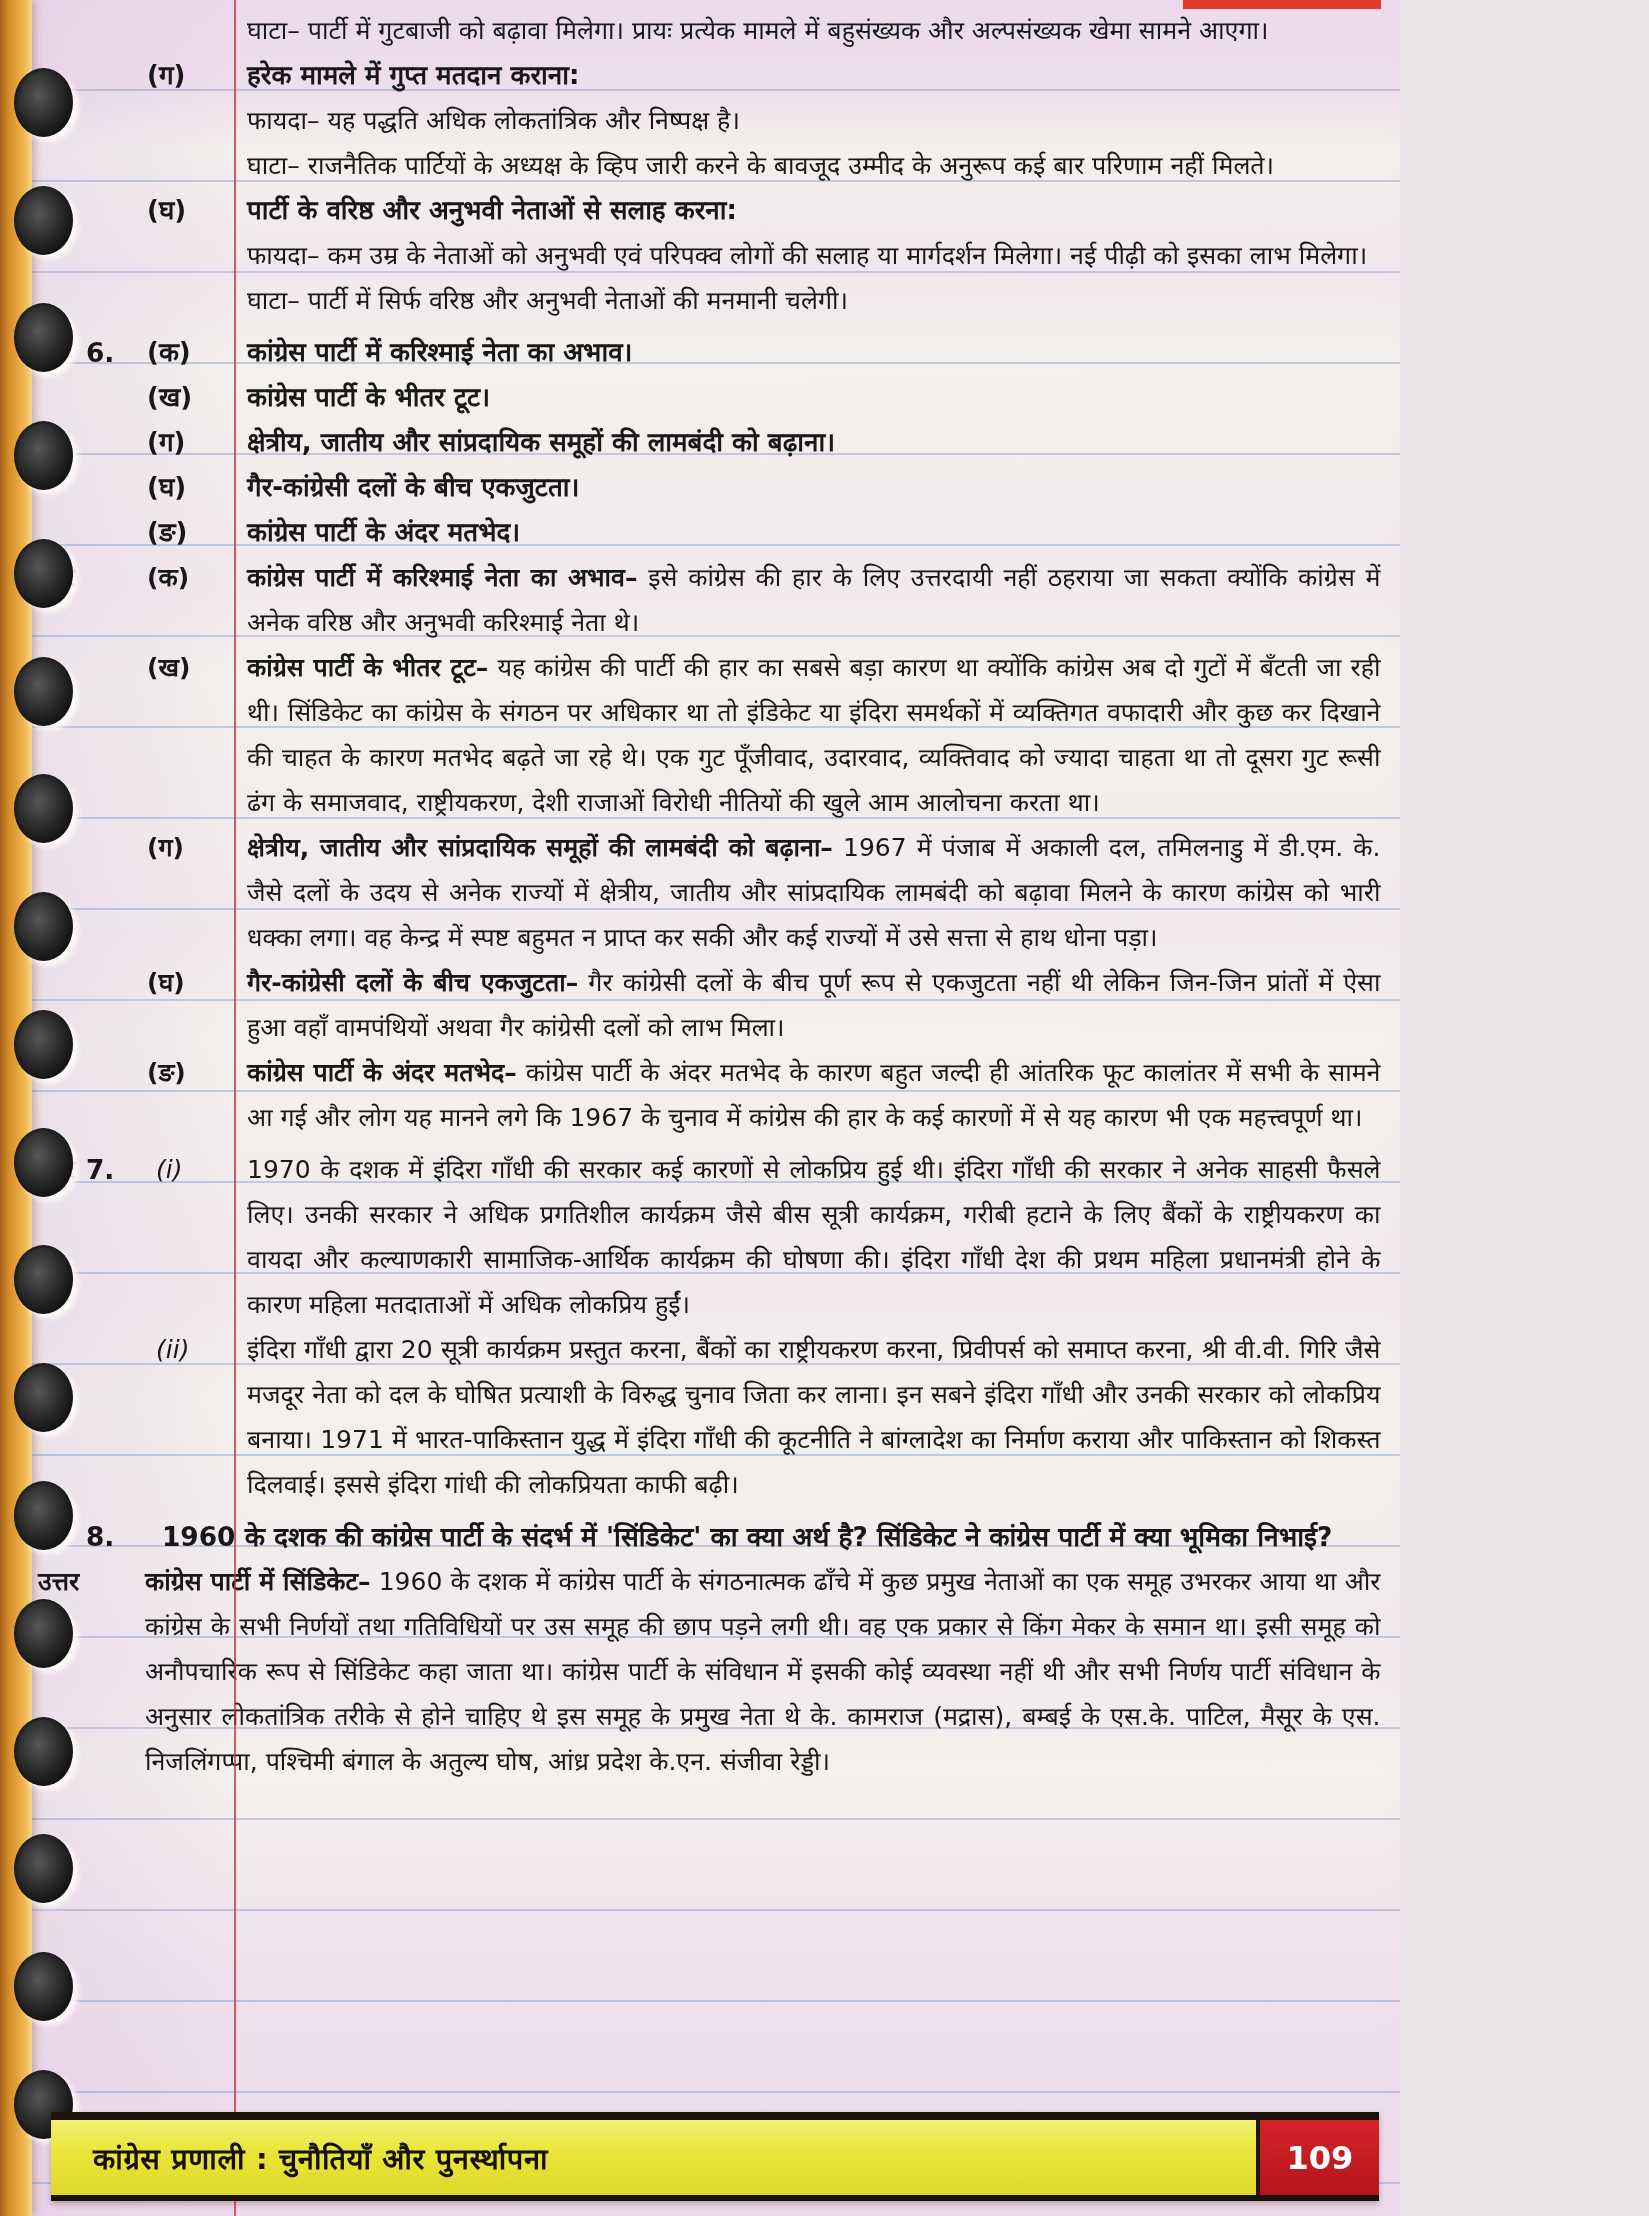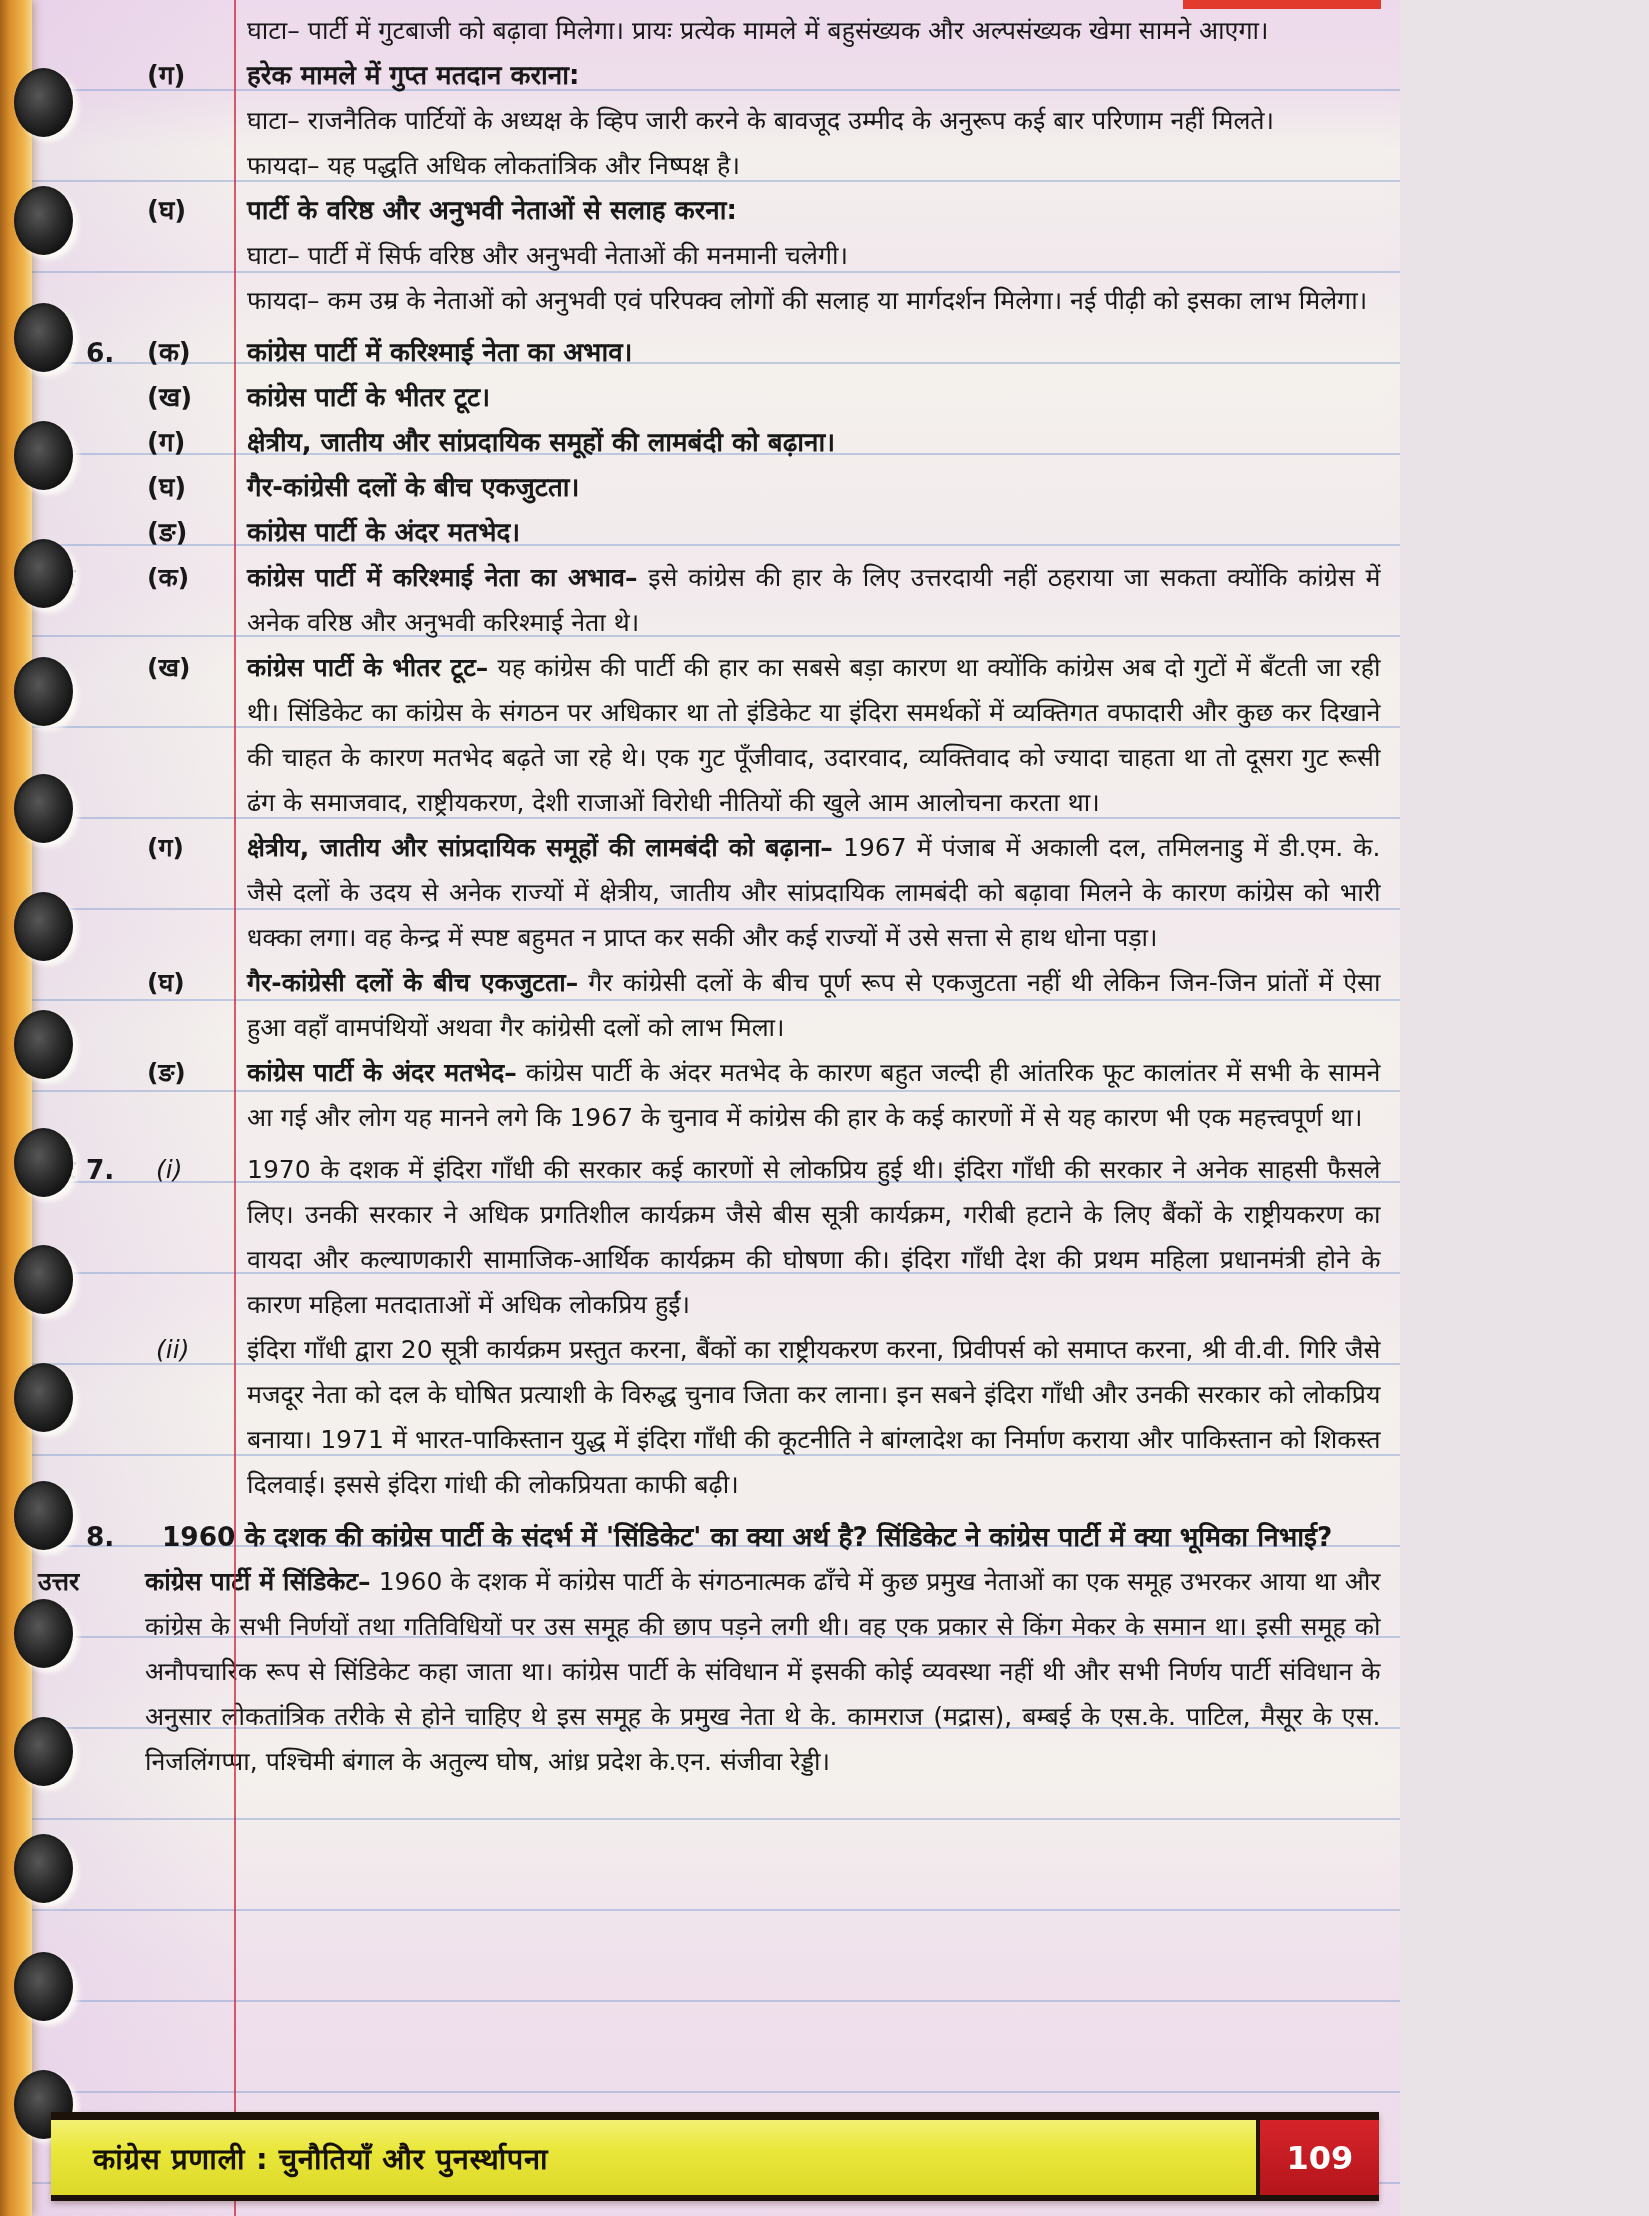--- a/index.html
+++ b/index.html
@@ -124,25 +124,25 @@
       <div class="hole" style="top: 1834px;"></div>
       <div class="hole" style="top: 1952px;"></div>
       <div class="hole" style="top: 2070px;"></div>
     </div>
   <div class="margin-line"></div>
   <div class="top-mark"></div>
 
   <div class="content" id="content">
       <div class="row body"><span class="txt">घाटा– पार्टी में गुटबाजी को बढ़ावा मिलेगा। प्रायः प्रत्येक मामले में बहुसंख्यक और अल्पसंख्यक खेमा सामने आएगा।</span></div>
       <div class="row option-head"><span class="opt">(ग)</span><span class="txt">हरेक मामले में गुप्त मतदान कराना:</span></div>
+      <div class="row body"><span class="txt">फायदा– यह पद्धति अधिक लोकतांत्रिक और निष्पक्ष है।</span></div>
       <div class="row body"><span class="txt">घाटा– राजनैतिक पार्टियों के अध्यक्ष के व्हिप जारी करने के बावजूद उम्मीद के अनुरूप कई बार परिणाम नहीं मिलते।</span></div>
-      <div class="row body"><span class="txt">फायदा– यह पद्धति अधिक लोकतांत्रिक और निष्पक्ष है।</span></div>
       <div class="row option-head"><span class="opt">(घ)</span><span class="txt">पार्टी के वरिष्ठ और अनुभवी नेताओं से सलाह करना:</span></div>
+      <div class="row body"><span class="txt">फायदा– कम उम्र के नेताओं को अनुभवी एवं परिपक्व लोगों की सलाह या मार्गदर्शन मिलेगा। नई पीढ़ी को इसका लाभ मिलेगा।</span></div>
       <div class="row body"><span class="txt">घाटा– पार्टी में सिर्फ वरिष्ठ और अनुभवी नेताओं की मनमानी चलेगी।</span></div>
-      <div class="row body"><span class="txt">फायदा– कम उम्र के नेताओं को अनुभवी एवं परिपक्व लोगों की सलाह या मार्गदर्शन मिलेगा। नई पीढ़ी को इसका लाभ मिलेगा।</span></div>
       <div class="row question"><span class="num">6.</span></div>
       <div class="row option-bold"><span class="opt">(क)</span><span class="txt">कांग्रेस पार्टी में करिश्माई नेता का अभाव।</span></div>
       <div class="row option-bold"><span class="opt">(ख)</span><span class="txt">कांग्रेस पार्टी के भीतर टूट।</span></div>
       <div class="row option-bold"><span class="opt">(ग)</span><span class="txt">क्षेत्रीय, जातीय और सांप्रदायिक समूहों की लामबंदी को बढ़ाना।</span></div>
       <div class="row option-bold"><span class="opt">(घ)</span><span class="txt">गैर-कांग्रेसी दलों के बीच एकजुटता।</span></div>
       <div class="row option-bold"><span class="opt">(ङ)</span><span class="txt">कांग्रेस पार्टी के अंदर मतभेद।</span></div>
       <div class="row answer-option"><span class="ans">उत्तर</span><span class="opt">(क)</span><span class="lead">कांग्रेस पार्टी में करिश्माई नेता का अभाव–</span> <span class="txt">इसे कांग्रेस की हार के लिए उत्तरदायी नहीं ठहराया जा सकता क्योंकि कांग्रेस में अनेक वरिष्ठ और अनुभवी करिश्माई नेता थे।</span></div>
       <div class="row answer-option"><span class="opt">(ख)</span><span class="lead">कांग्रेस पार्टी के भीतर टूट–</span> <span class="txt">यह कांग्रेस की पार्टी की हार का सबसे बड़ा कारण था क्योंकि कांग्रेस अब दो गुटों में बँटती जा रही थी। सिंडिकेट का कांग्रेस के संगठन पर अधिकार था तो इंडिकेट या इंदिरा समर्थकों में व्यक्तिगत वफादारी और कुछ कर दिखाने की चाहत के कारण मतभेद बढ़ते जा रहे थे। एक गुट पूँजीवाद, उदारवाद, व्यक्तिवाद को ज्यादा चाहता था तो दूसरा गुट रूसी ढंग के समाजवाद, राष्ट्रीयकरण, देशी राजाओं विरोधी नीतियों की खुले आम आलोचना करता था।</span></div>
       <div class="row answer-option"><span class="opt">(ग)</span><span class="lead">क्षेत्रीय, जातीय और सांप्रदायिक समूहों की लामबंदी को बढ़ाना–</span> <span class="txt">1967 में पंजाब में अकाली दल, तमिलनाडु में डी.एम. के. जैसे दलों के उदय से अनेक राज्यों में क्षेत्रीय, जातीय और सांप्रदायिक लामबंदी को बढ़ावा मिलने के कारण कांग्रेस को भारी धक्का लगा। वह केन्द्र में स्पष्ट बहुमत न प्राप्त कर सकी और कई राज्यों में उसे सत्ता से हाथ धोना पड़ा।</span></div>
       <div class="row answer-option"><span class="opt">(घ)</span><span class="lead">गैर-कांग्रेसी दलों के बीच एकजुटता–</span> <span class="txt">गैर कांग्रेसी दलों के बीच पूर्ण रूप से एकजुटता नहीं थी लेकिन जिन-जिन प्रांतों में ऐसा हुआ वहाँ वामपंथियों अथवा गैर कांग्रेसी दलों को लाभ मिला।</span></div>

